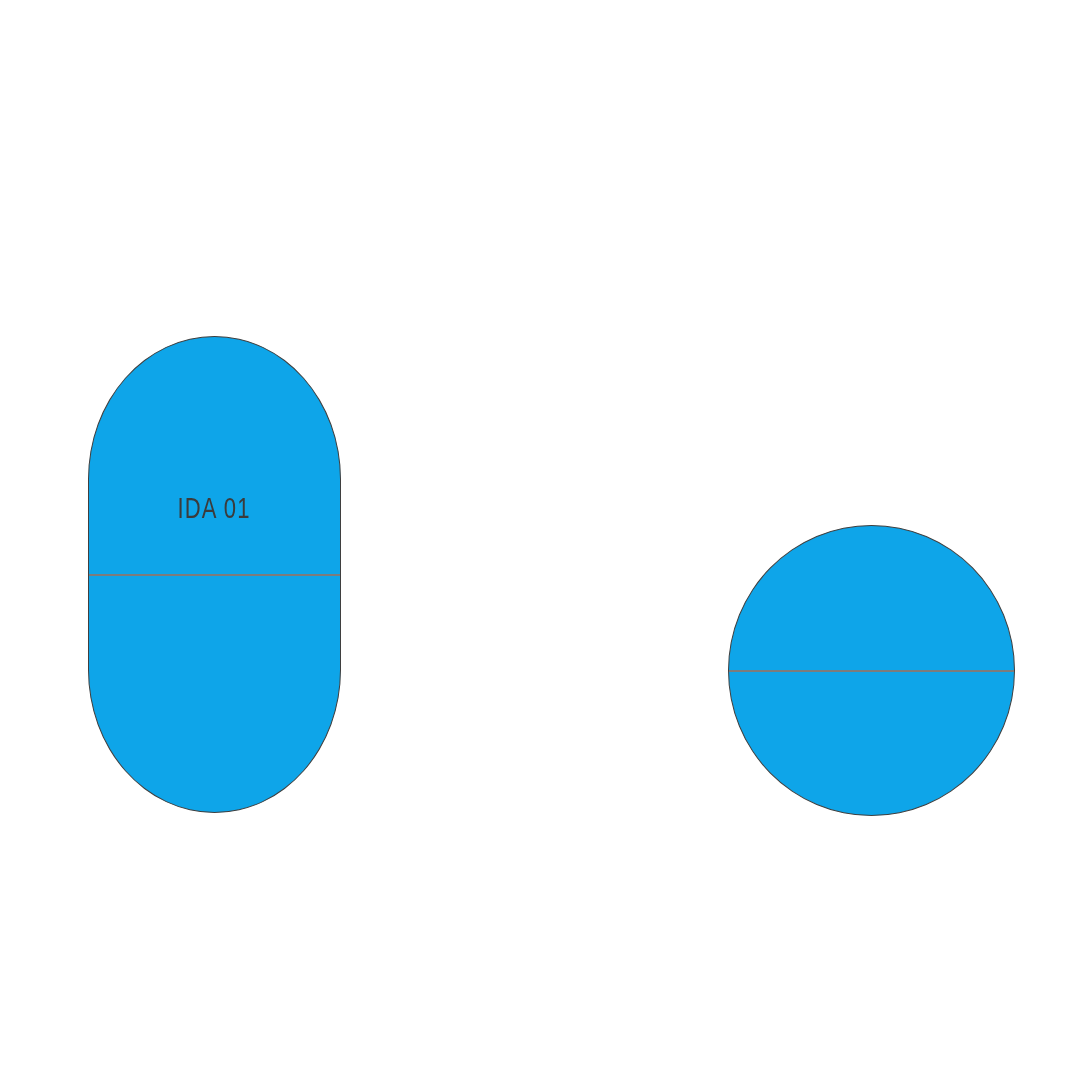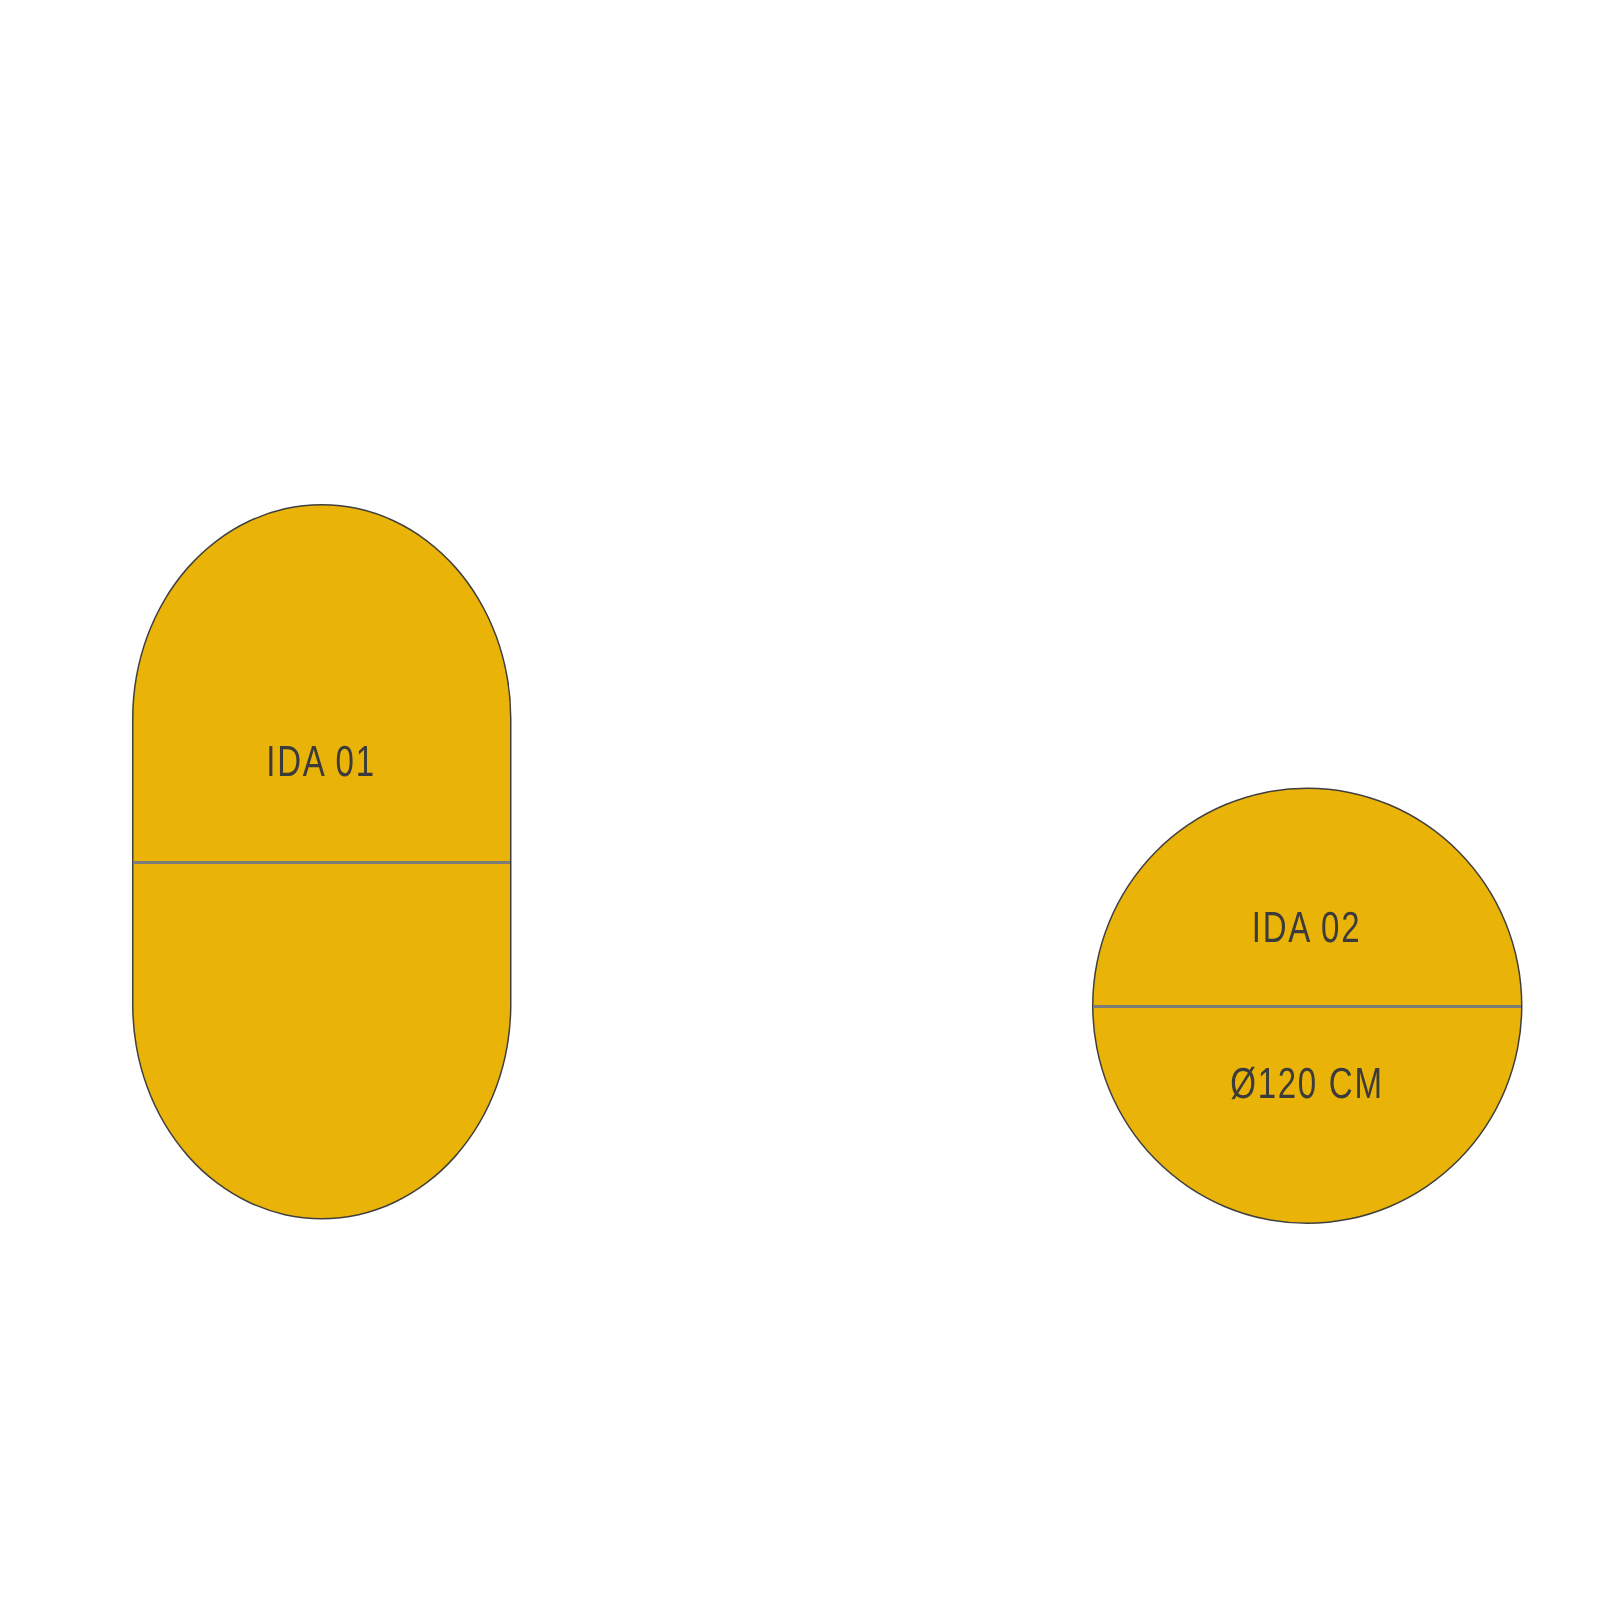--- a/index.html
+++ b/index.html
@@ -13,21 +13,21 @@
     height: 1080px;
     background: #ffffff;
     overflow: hidden;
     font-family: "Liberation Sans", sans-serif;
   }
   .shape {
     position: absolute;
     margin: 0;
     box-sizing: border-box;
     border: 1.4px solid #3f3f3f;
-    background: #eab308;
+    background: #0ea5e9;
   }
   .shape-oval {
     left: 88px;
     top: 336px;
     width: 253px;
     height: 477px;
     border-radius: 50% / 30%;
   }
   .shape-circle {
     left: 728px;
@@ -74,21 +74,15 @@
 
   <figure class="shape shape-oval">
     <div class="divider"></div>
     <div class="shape-text product-name">
       <span class="cond">IDA 01</span>
     </div>
   </figure>
 
   <figure class="shape shape-circle">
     <div class="divider"></div>
-    <div class="shape-text product-name">
-      <span class="cond">IDA 02</span>
-    </div>
-    <div class="shape-text product-dims">
-      <span class="cond">Ø120 CM</span>
-    </div>
   </figure>
 
 </div>
 
 </body></html>

